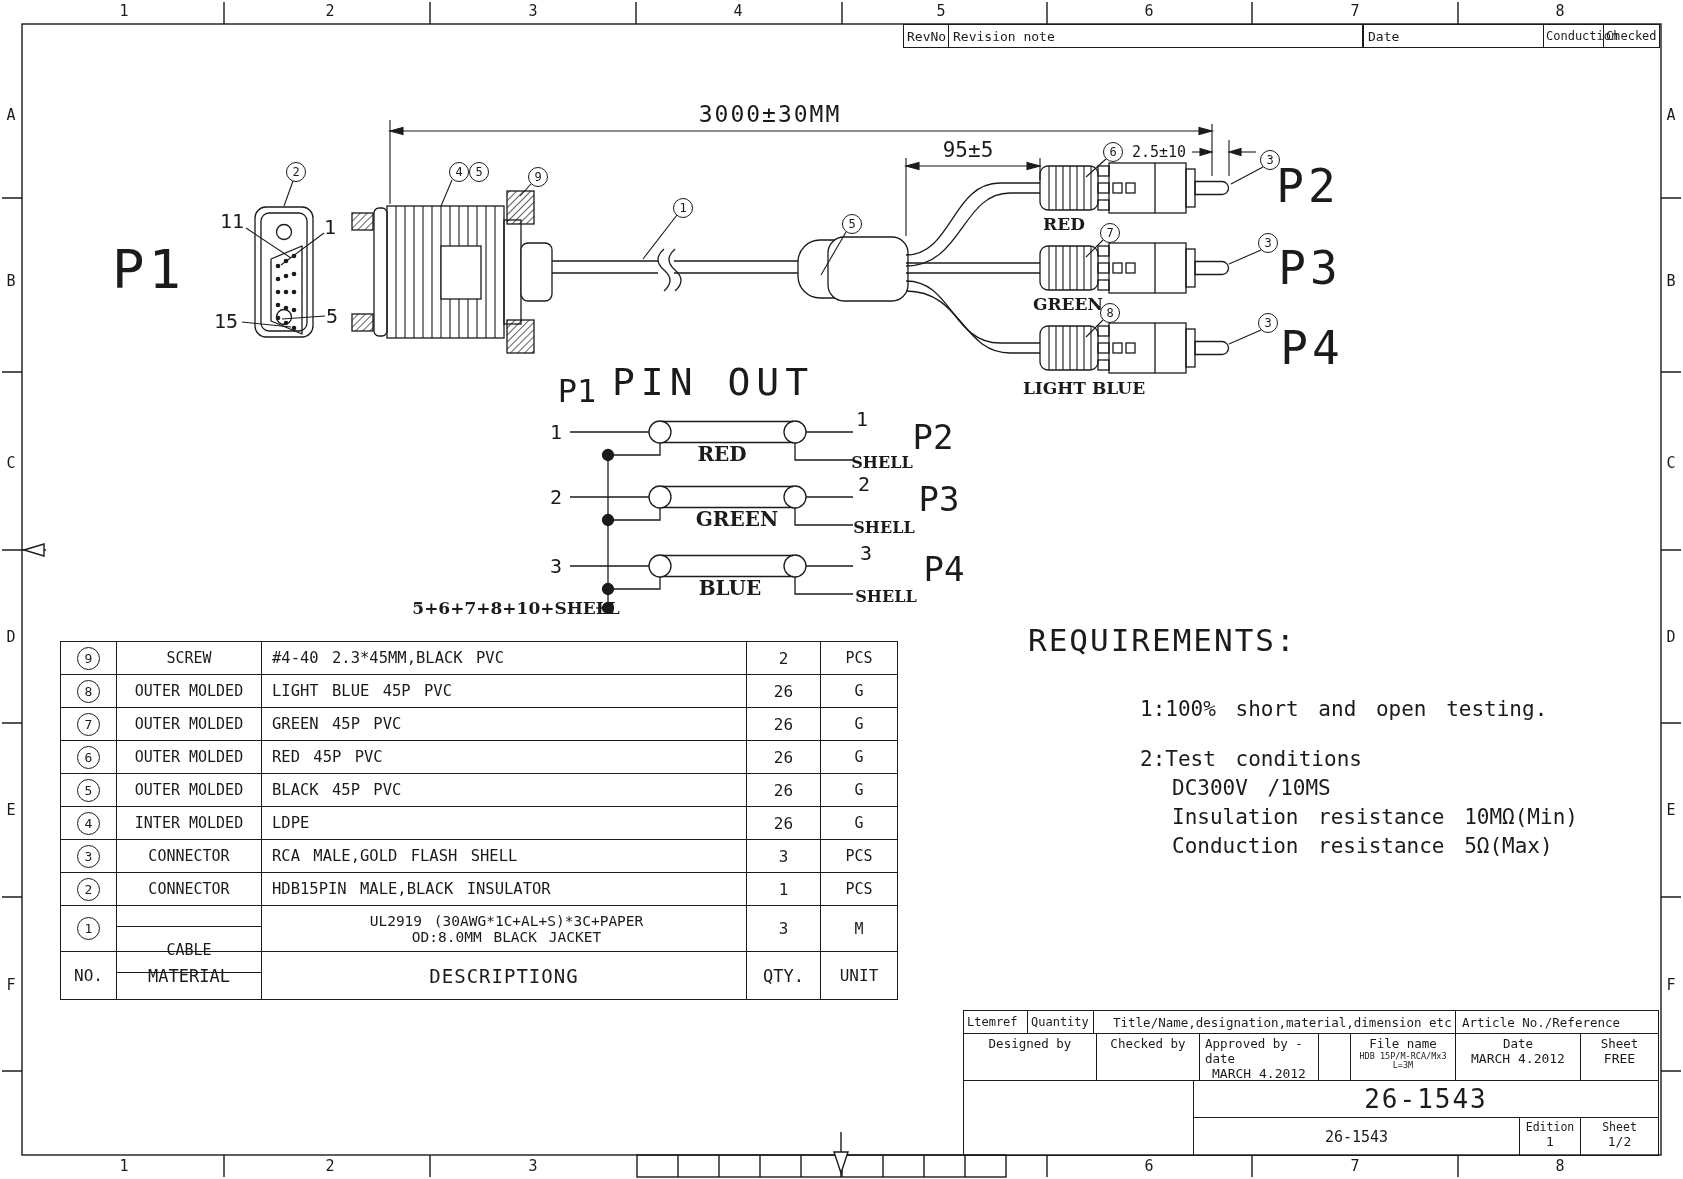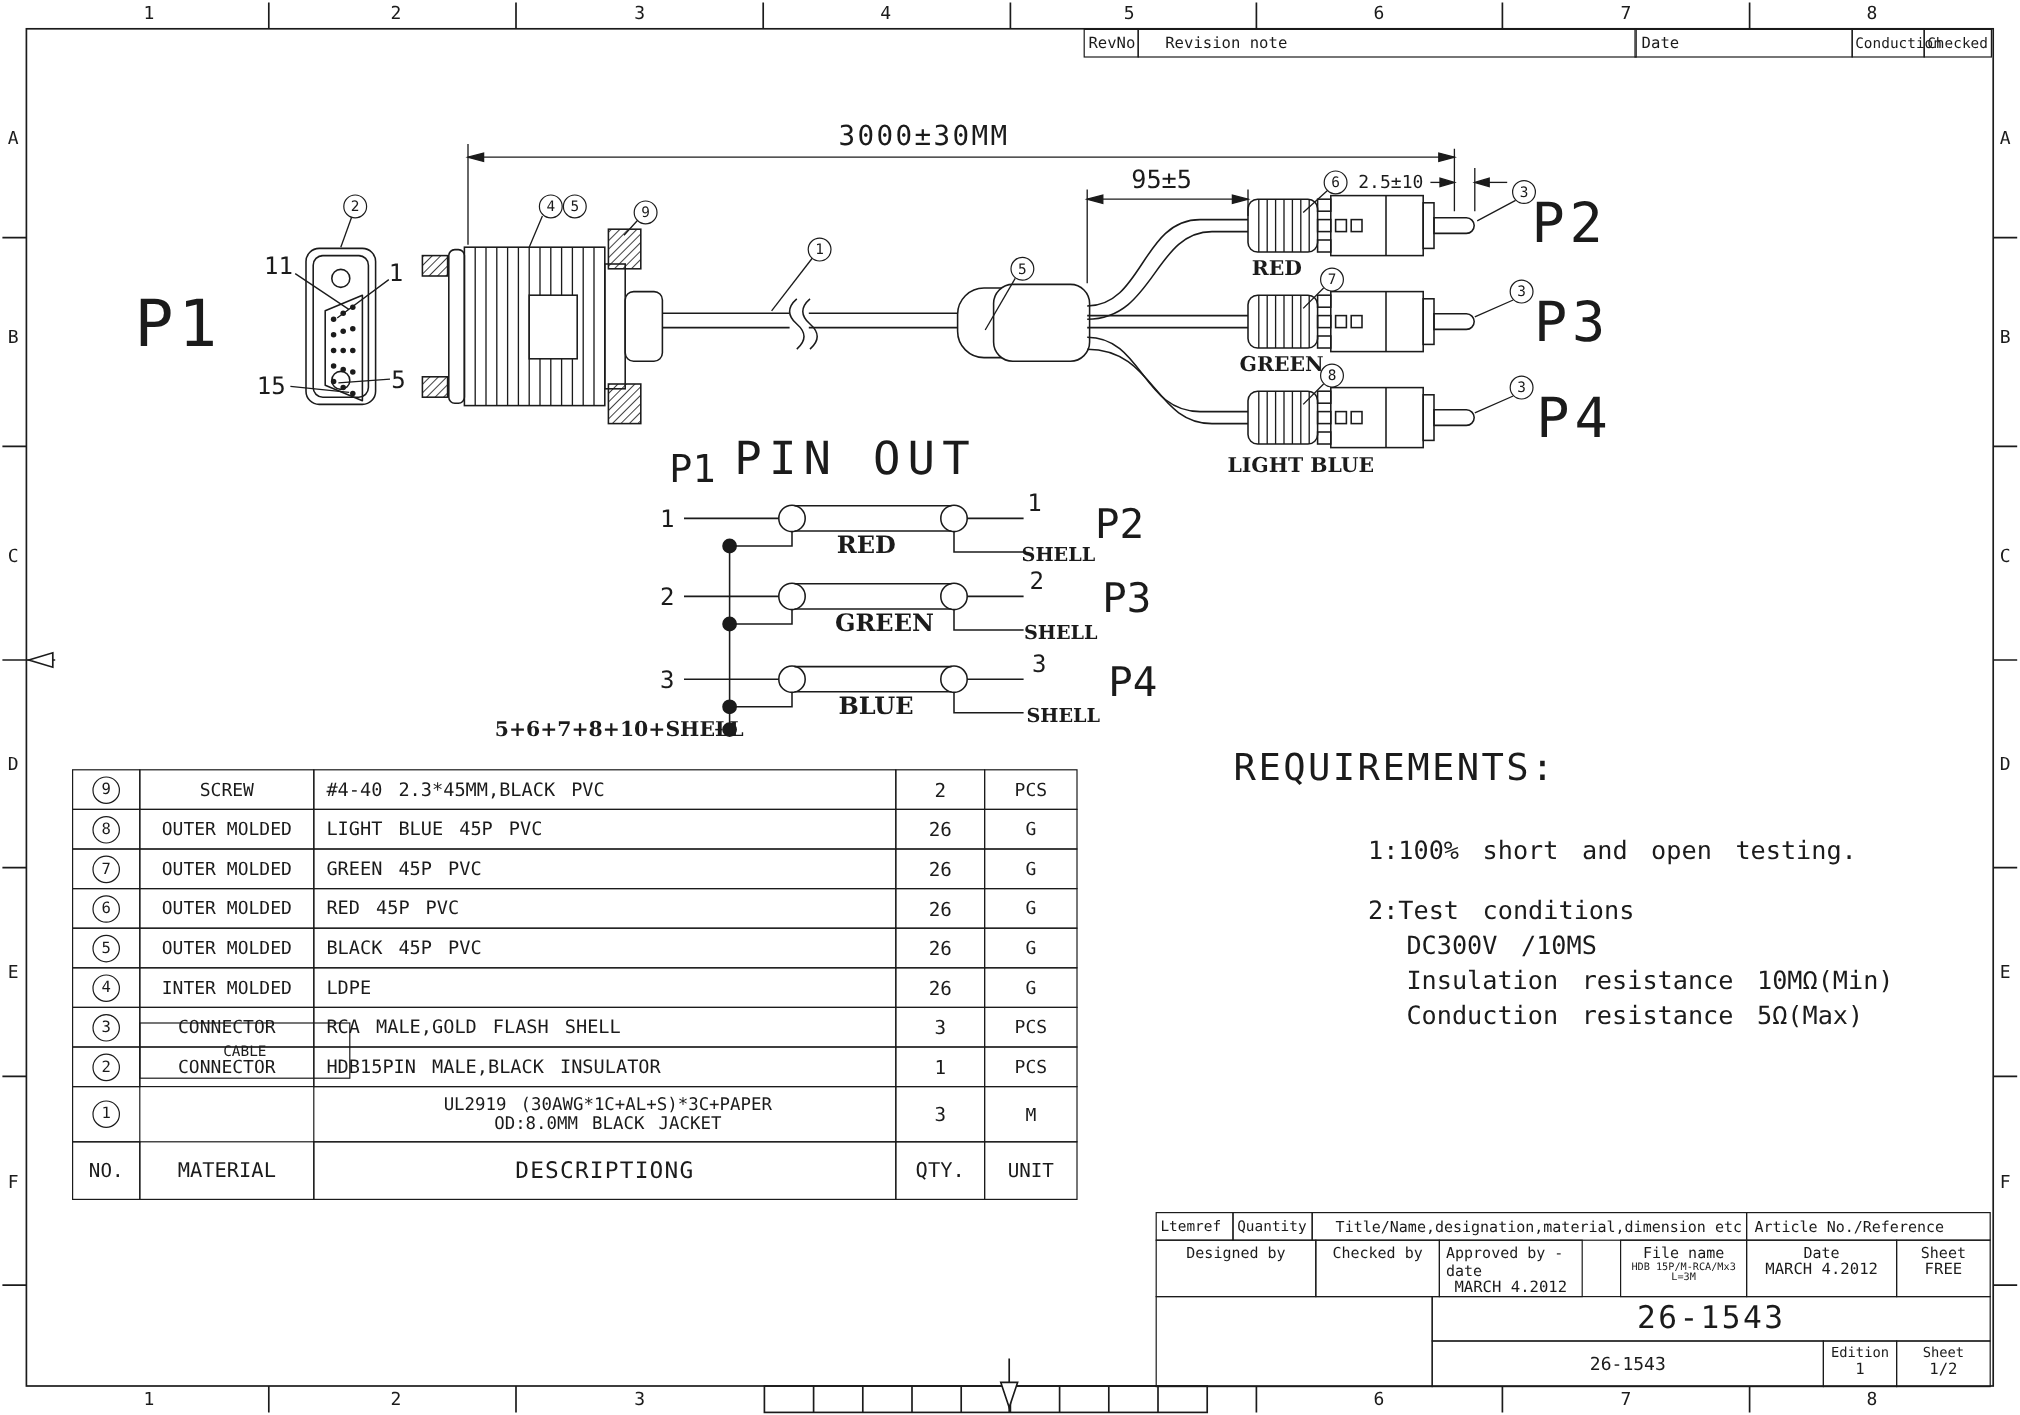--- a/index.html
+++ b/index.html
@@ -214,21 +214,21 @@
 <div class="t ctr ruler" style="left:1671px;top:115px">A</div>
 <div class="t ctr ruler" style="left:1671px;top:281px">B</div>
 <div class="t ctr ruler" style="left:1671px;top:463px">C</div>
 <div class="t ctr ruler" style="left:1671px;top:637px">D</div>
 <div class="t ctr ruler" style="left:1671px;top:810px">E</div>
 <div class="t ctr ruler" style="left:1671px;top:985px">F</div>
 
 <div class="cell" style="left:903px;top:24px;width:46px;height:24px;font-size:13px;padding-left:3px">
       <span>RevNo</span>
     </div>
-<div class="cell" style="left:948px;top:24px;width:416px;height:24px;font-size:13px;padding-left:22px">
+<div class="cell" style="left:948px;top:24px;width:416px;height:24px;font-size:13px;padding-left:4px">
       <span>Revision note</span>
     </div>
 <div class="cell" style="left:1362px;top:24px;width:182px;height:24px;font-size:13px;padding-left:5px">
       <span>Date</span>
     </div>
 <div class="cell" style="left:1543px;top:24px;width:61px;height:24px;font-size:12px;padding-left:2px">
       <span>Conduction</span>
     </div>
 <div class="cell" style="left:1603px;top:24px;width:57px;height:24px;font-size:12px;padding-left:2px">
       <span>Checked</span>
@@ -383,21 +383,21 @@
 <div class="cell cc" style="left:116px;top:872px;width:146px;height:34px;font-size:15px">CONNECTOR</div>
 <div class="cell" style="left:261px;top:872px;width:486px;height:34px;font-size:15.5px;padding-left:10px;word-spacing:4px">HDB15PIN MALE,BLACK INSULATOR</div>
 <div class="cell cc" style="left:746px;top:872px;width:75px;height:34px;font-size:16px">1</div>
 <div class="cell cc" style="left:820px;top:872px;width:78px;height:34px;font-size:15px">PCS</div>
 
 <div class="cell cc" style="left:60px;top:905px;width:57px;height:47px">
       <span class="circ">
         <span>1</span>
       </span>
     </div>
-<div class="cell cc" style="left:116px;top:852px;width:176px;height:47px;font-size:12px">CABLE</div>
+<div class="cell cc" style="left:116px;top:926px;width:146px;height:47px;font-size:15px">CABLE</div>
 <div class="cell col" style="left:261px;top:905px;width:486px;height:47px;font-size:14.5px;justify-content:center;padding-left:10px;word-spacing:3px">
   <div>UL2919 (30AWG*1C+AL+S)*3C+PAPER</div>
   <div>OD:8.0MM BLACK JACKET</div>
 </div>
 <div class="cell cc" style="left:746px;top:905px;width:75px;height:47px;font-size:16px">3</div>
 <div class="cell cc" style="left:820px;top:905px;width:78px;height:47px;font-size:15px">M</div>
 
 <div class="cell cc" style="left:60px;top:951px;width:57px;height:49px;font-size:16px">NO.</div>
 <div class="cell cc" style="left:116px;top:951px;width:146px;height:49px;font-size:17px">MATERIAL</div>
 <div class="cell cc" style="left:261px;top:951px;width:486px;height:49px;font-size:19px;letter-spacing:1px">DESCRIPTIONG</div>

